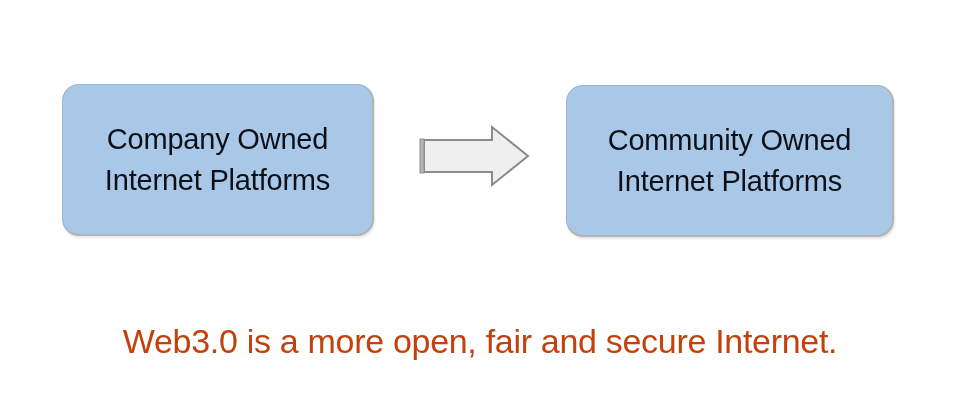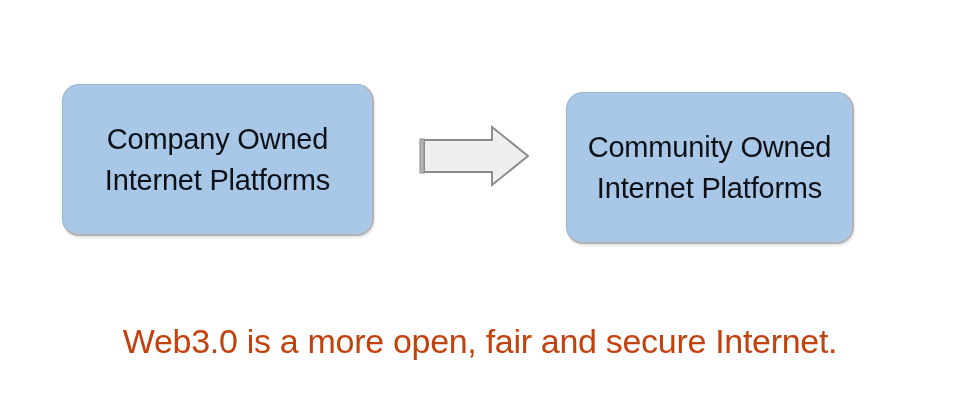--- a/index.html
+++ b/index.html
@@ -45,22 +45,22 @@
   }
 
   #box-left {
     left: 62px;
     top: 84px;
     width: 312px;
     height: 152px;
   }
   #box-right {
     left: 566px;
-    top: 92px;
-    width: 288px;
+    top: 85px;
+    width: 328px;
     height: 152px;
   }
 
   
   #arrow {
     position: absolute;
     left: 412px;
     top: 120px;
     width: 124px;
     height: 72px;

